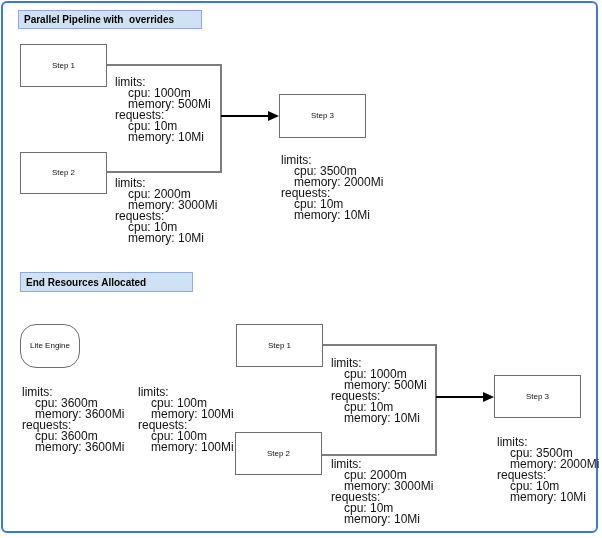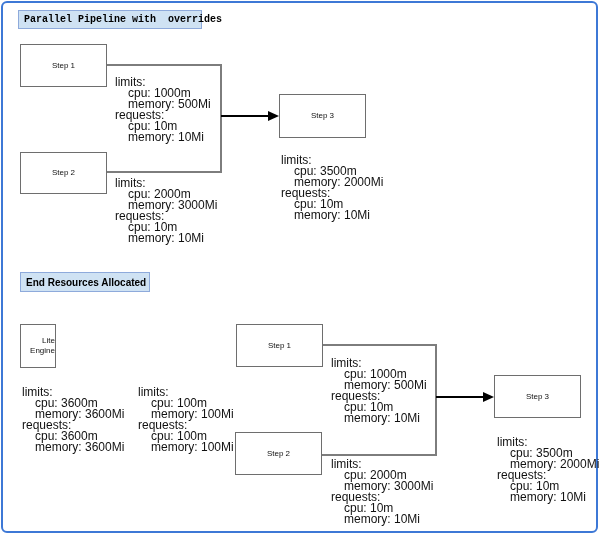--- a/index.html
+++ b/index.html
@@ -9,31 +9,31 @@
   }
   #frame{
     position:absolute;left:1px;top:1px;width:593px;height:528px;
     border:2px solid #3d78d6;border-radius:6px;background:#ffffff;
   }
   .sec-title{
     position:absolute;display:flex;align-items:center;box-sizing:border-box;
     background:#cfe2f3;border:1.5px solid #8eaadb;
     font-weight:bold;font-size:10px;padding-left:5px;white-space:pre;color:#000;
   }
-  .t1{left:18px;top:10px;width:184px;height:19px;font-family:Liberation Mono, monospace;}
-  .t2{left:20px;top:272px;width:130px;height:20px;}
+  .t1{left:18px;top:10px;width:184px;height:19px;}
+  .t2{left:20px;top:272px;width:173px;height:20px;}
   .box{
     position:absolute;box-sizing:border-box;background:#ffffff;
     border:1.5px solid #6e6e6e;display:flex;align-items:center;justify-content:center;
-    text-align:right;font-size:8px;line-height:10px;color:#111;
+    text-align:left;font-size:8px;line-height:10px;color:#111;
   }
   .s1a{left:20px;top:44px;width:87px;height:43px;}
   .s1b{left:20px;top:152px;width:87px;height:42px;}
   .s1c{left:279px;top:94px;width:87px;height:44px;}
-  .s2l{left:20px;top:324px;width:36px;height:44px;padding:0 0;}
+  .s2l{left:20px;top:324px;width:60px;height:44px;padding:0 0;border-radius:16px;}
   .s2o{left:134px;top:324px;width:45px;height:44px;padding:0 4px;}
   .s2a{left:236px;top:324px;width:87px;height:43px;}
   .s2b{left:235px;top:432px;width:87px;height:43px;}
   .s2c{left:494px;top:375px;width:87px;height:43px;}
   .cline{position:absolute;background:#7d7d7d;}
   .la{left:107px;top:64px;width:115px;height:2px;}
   .lb{left:107px;top:171px;width:115px;height:2px;}
   .lc{left:220px;top:64px;width:2px;height:109px;}
   .ld{left:323px;top:344px;width:114px;height:2px;}
   .le{left:322px;top:454px;width:115px;height:2px;}

